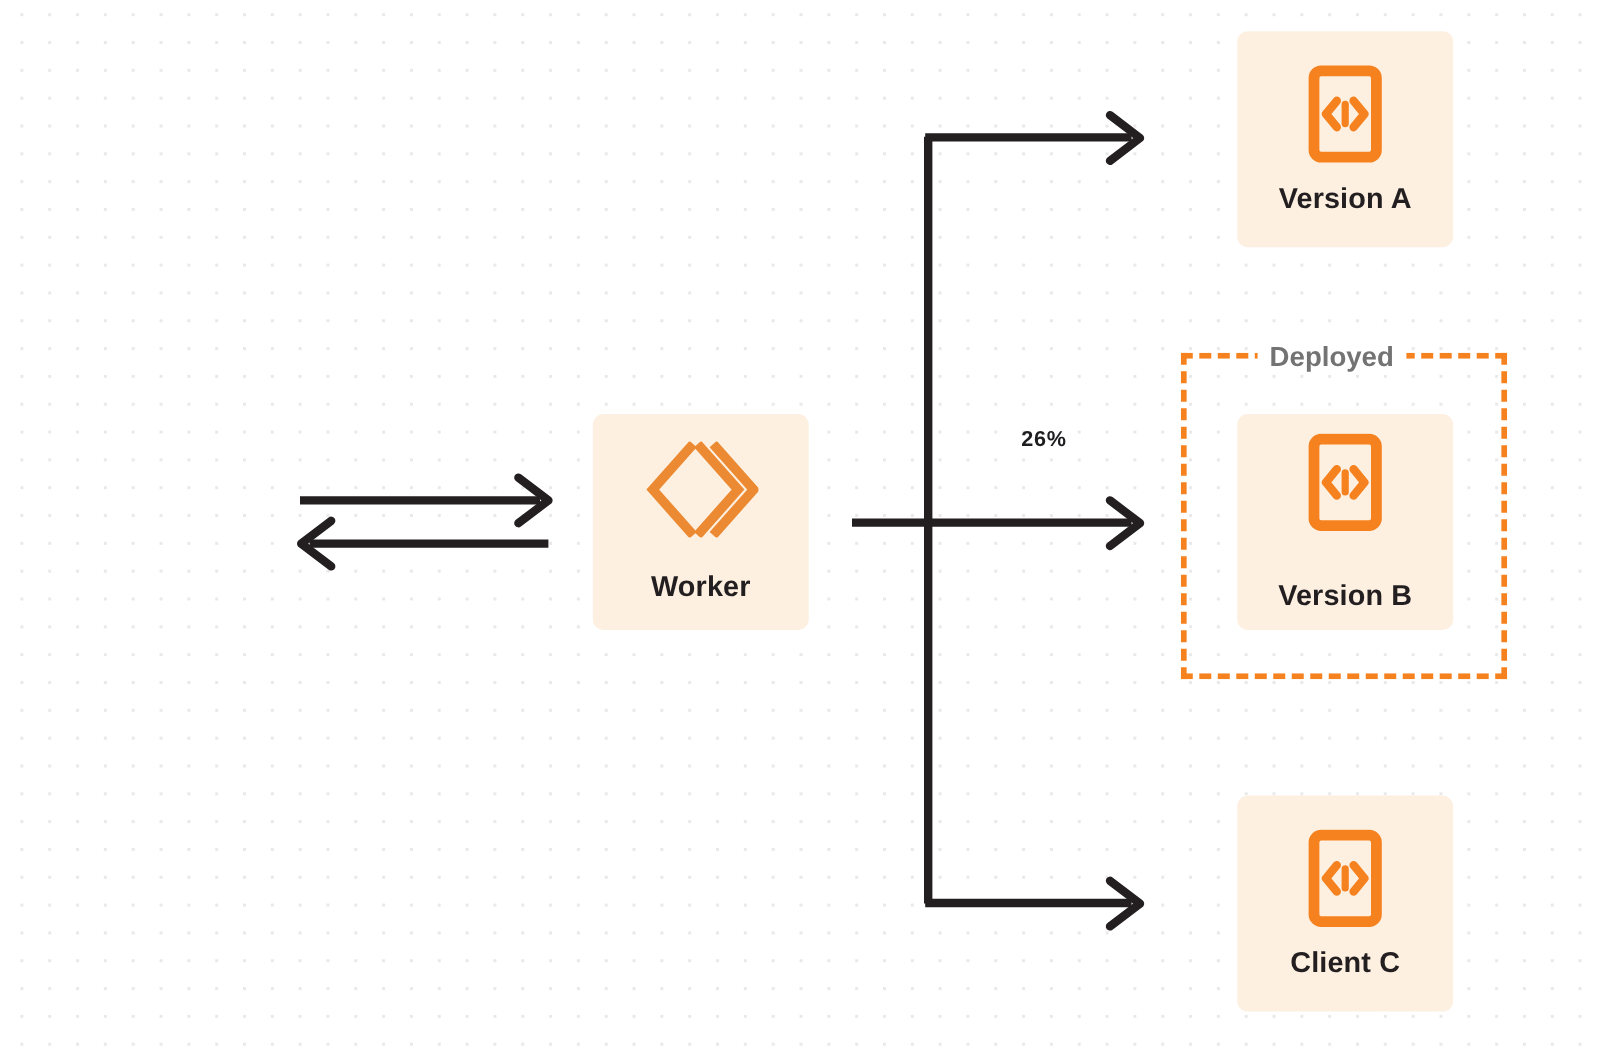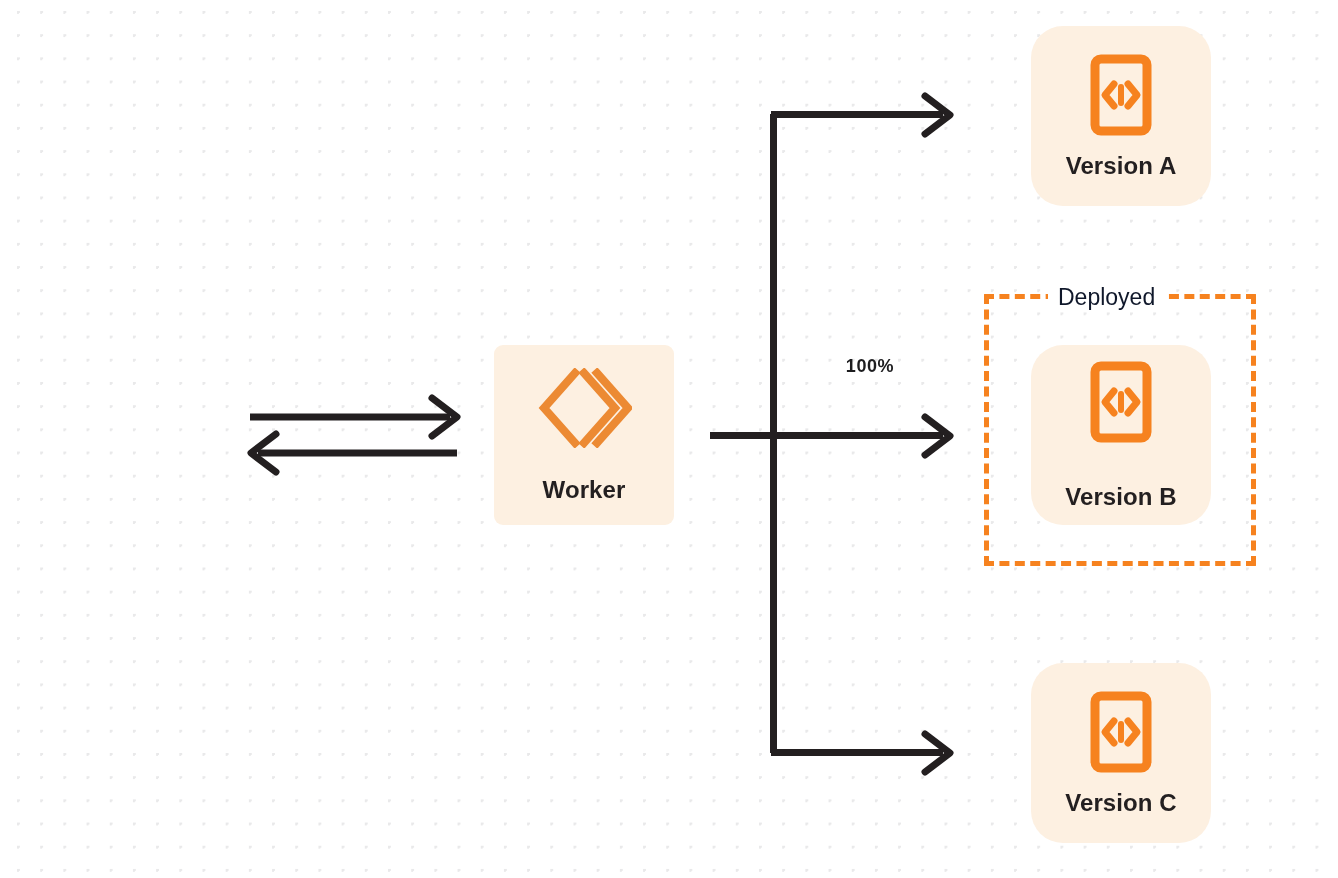--- a/index.html
+++ b/index.html
@@ -61,21 +61,20 @@
     line-height: 0;
   }
   #worker-node .node-label { margin-top: 12px; }
 
   
   .version-node {
     width: 180px;
     height: 180px;
     background: #fdf0e1;
     left: 1031px;
-    border-radius: 32px;
   }
   #version-a-node { top: 26px; }
   #version-b-node { top: 345px; gap: 24px; }
   #version-c-node { top: 663px; }
   .version-node .node-icon {
     margin-bottom: 18px;
     line-height: 0;
   }
 
   
@@ -88,23 +87,23 @@
     box-sizing: border-box;
     border: 5px dashed #f6821f;
     border-radius: 1px;
   }
   #deployed-label {
     position: absolute;
     left: 1048px;
     top: 283px;
     padding: 0 10px;
     background: #ffffff;
-    color: #0f172a;
+    color: #737373;
     font-size: 23px;
-    font-weight: normal;
+    font-weight: bold;
     line-height: 28px;
     white-space: nowrap;
     text-align: center;
   }
 
   
   #traffic-label {
     position: absolute;
     left: 790px;
     top: 350px;
@@ -163,21 +162,21 @@
       </g>
 
       <g>
         <line x1="771" y1="752.5" x2="943" y2="752.5"></line>
         <polyline points="925,734 950,753 925,772" stroke-linecap="round" stroke-linejoin="round"></polyline>
       </g>
     </g>
   </svg>
 
   <div id="traffic-label">
-    <span class="traffic-line">100%</span>
+    <span class="traffic-line">26%</span>
   </div>
 
 
   <div id="worker-node" class="node">
     <span class="node-icon">
       <svg width="96" height="80" viewBox="0 0 96 80" xmlns="http://www.w3.org/2000/svg" fill="none" stroke="#ec8a33" stroke-width="8" stroke-linecap="square" stroke-linejoin="miter">
         <polyline points="39,5 8,40 39,75"></polyline>
         <polyline points="48,5 79,40 48,75"></polyline>
         <polyline points="61,5 92,40 61,75"></polyline>
       </svg>
@@ -211,16 +210,16 @@
 
   <div id="version-c-node" class="node version-node">
     <span class="node-icon">
       <svg width="62" height="82" viewBox="0 0 62 82" xmlns="http://www.w3.org/2000/svg">
         <rect x="5" y="5" width="52" height="72" rx="6" ry="6" fill="none" stroke="#f6821f" stroke-width="9"></rect>
         <polyline points="24,30 15,41 24,52" fill="none" stroke="#f6821f" stroke-width="7" stroke-linecap="round" stroke-linejoin="round"></polyline>
         <polyline points="38,30 47,41 38,52" fill="none" stroke="#f6821f" stroke-width="7" stroke-linecap="round" stroke-linejoin="round"></polyline>
         <line x1="31" y1="33" x2="31" y2="49" stroke="#f6821f" stroke-width="6" stroke-linecap="round"></line>
       </svg>
     </span>
-    <span class="node-label">Version C</span>
+    <span class="node-label">Client C</span>
   </div>
 
 </div>
 
 </body></html>

